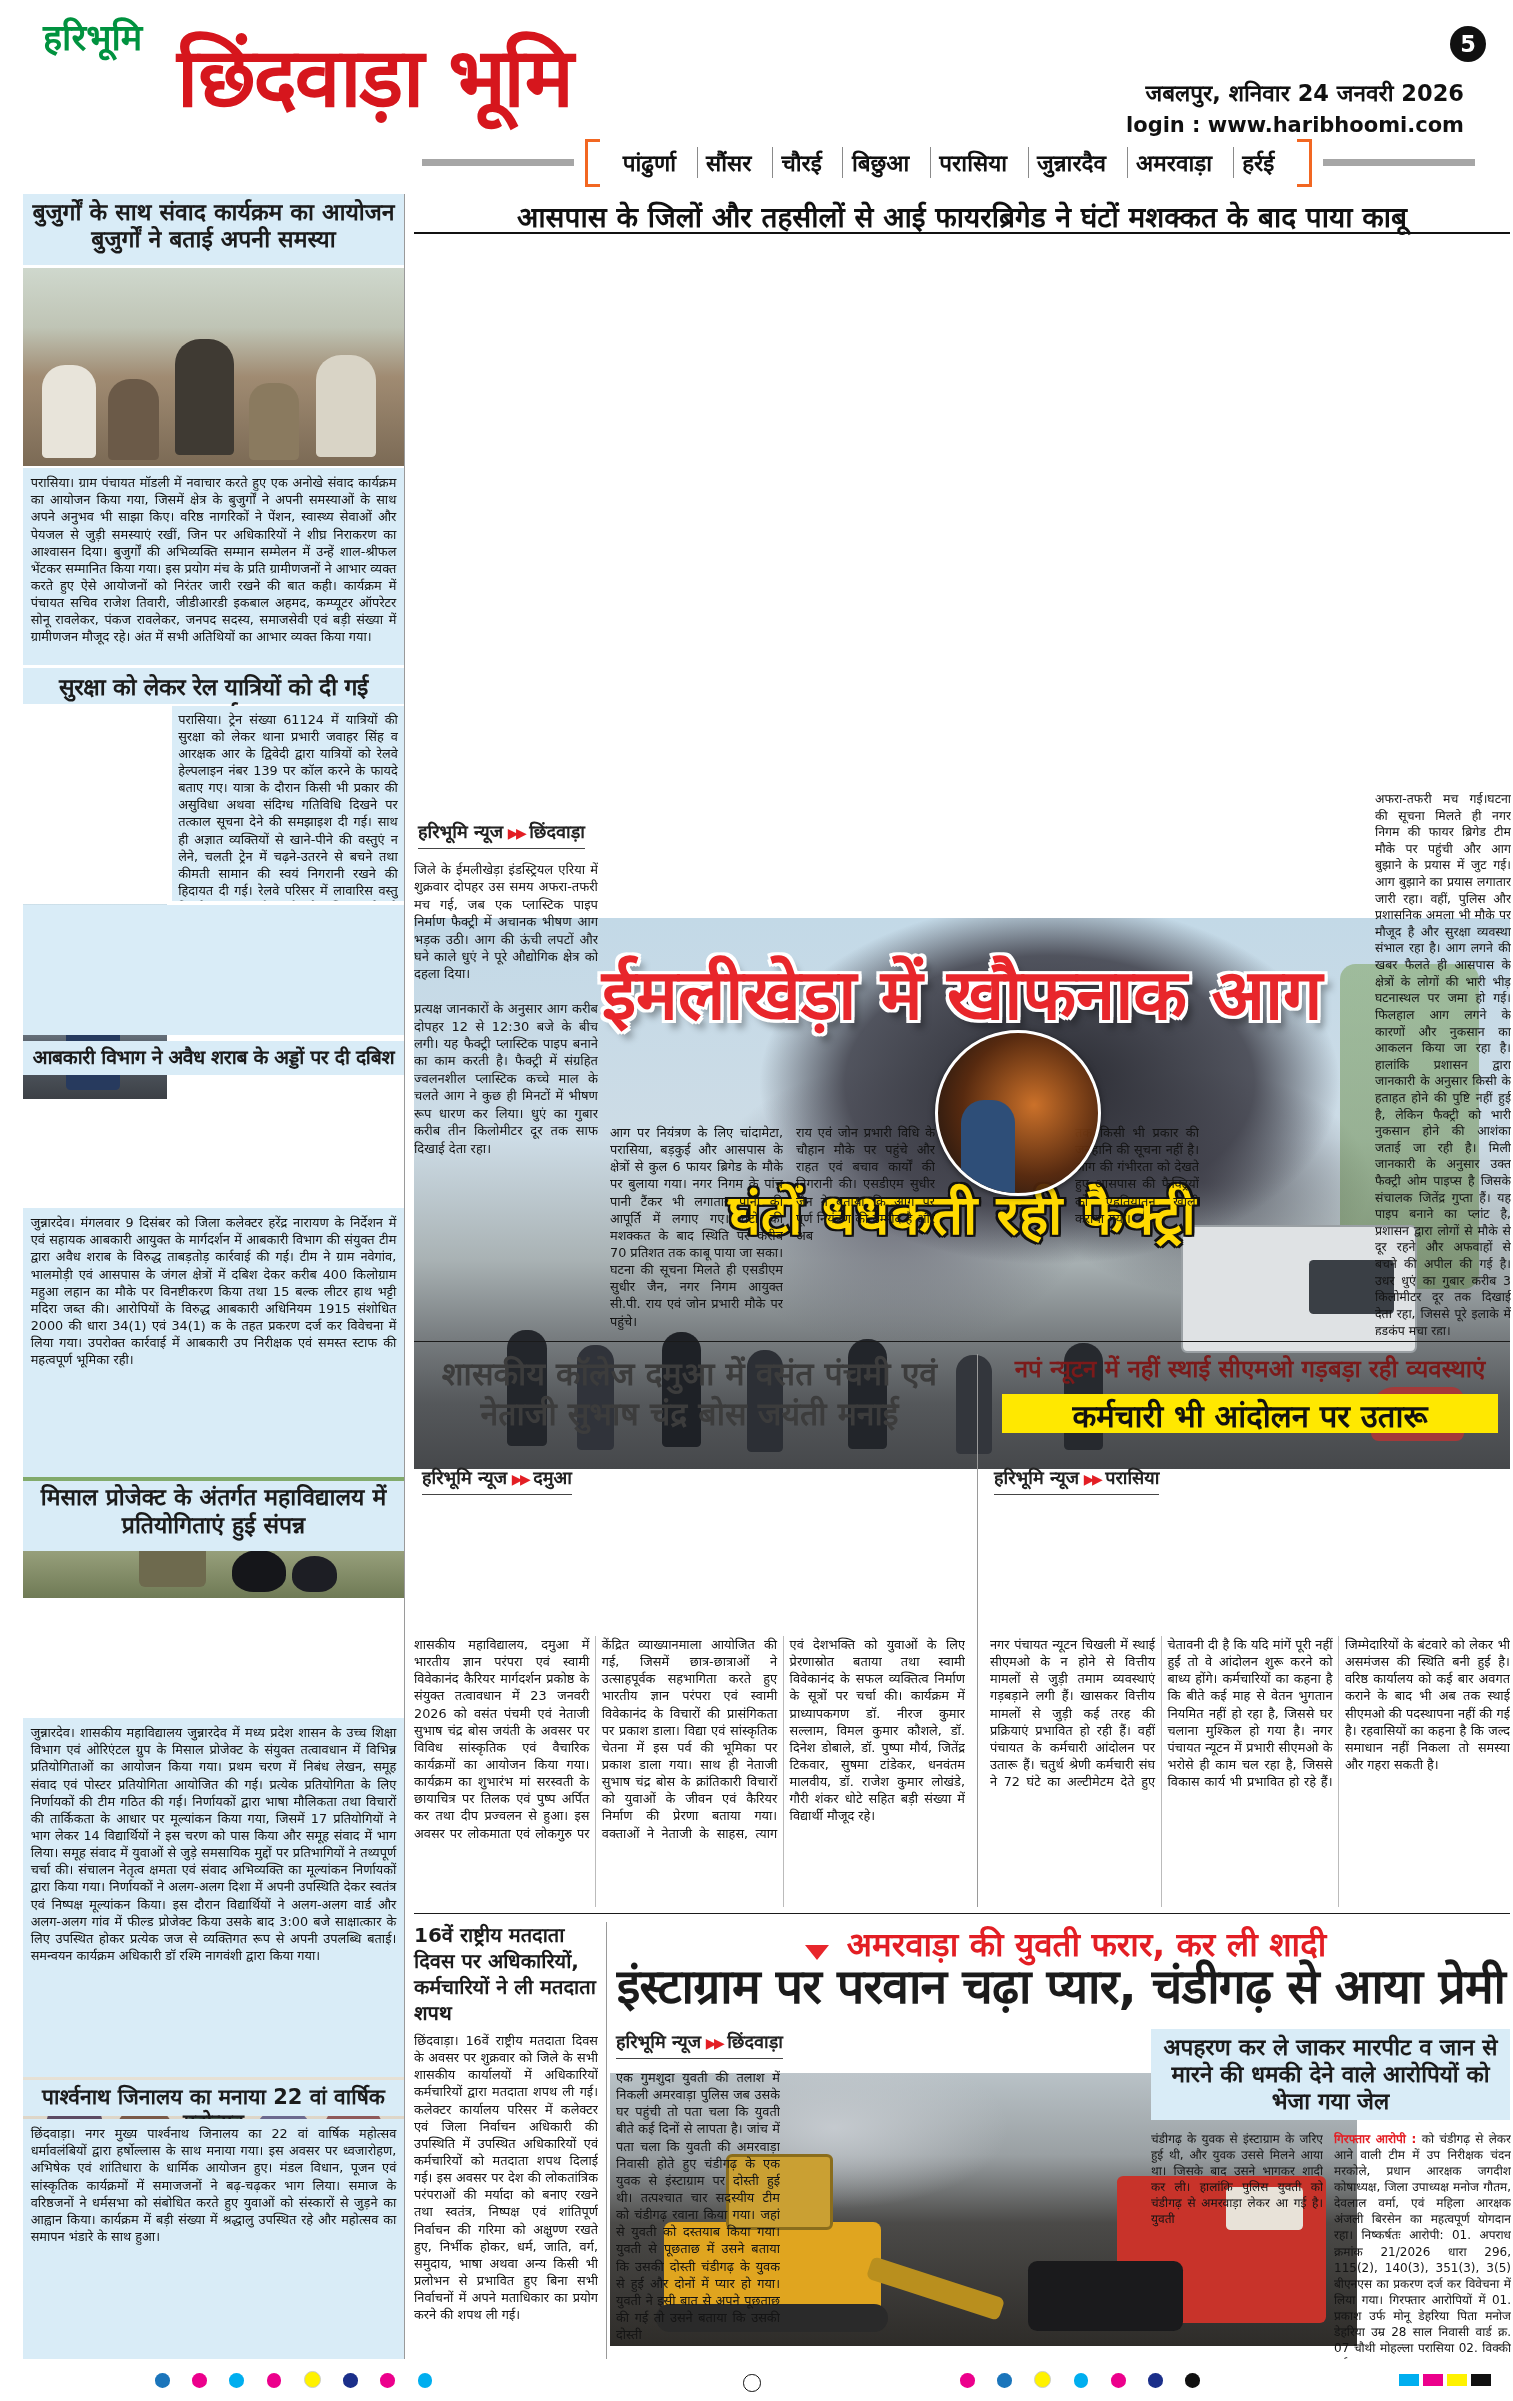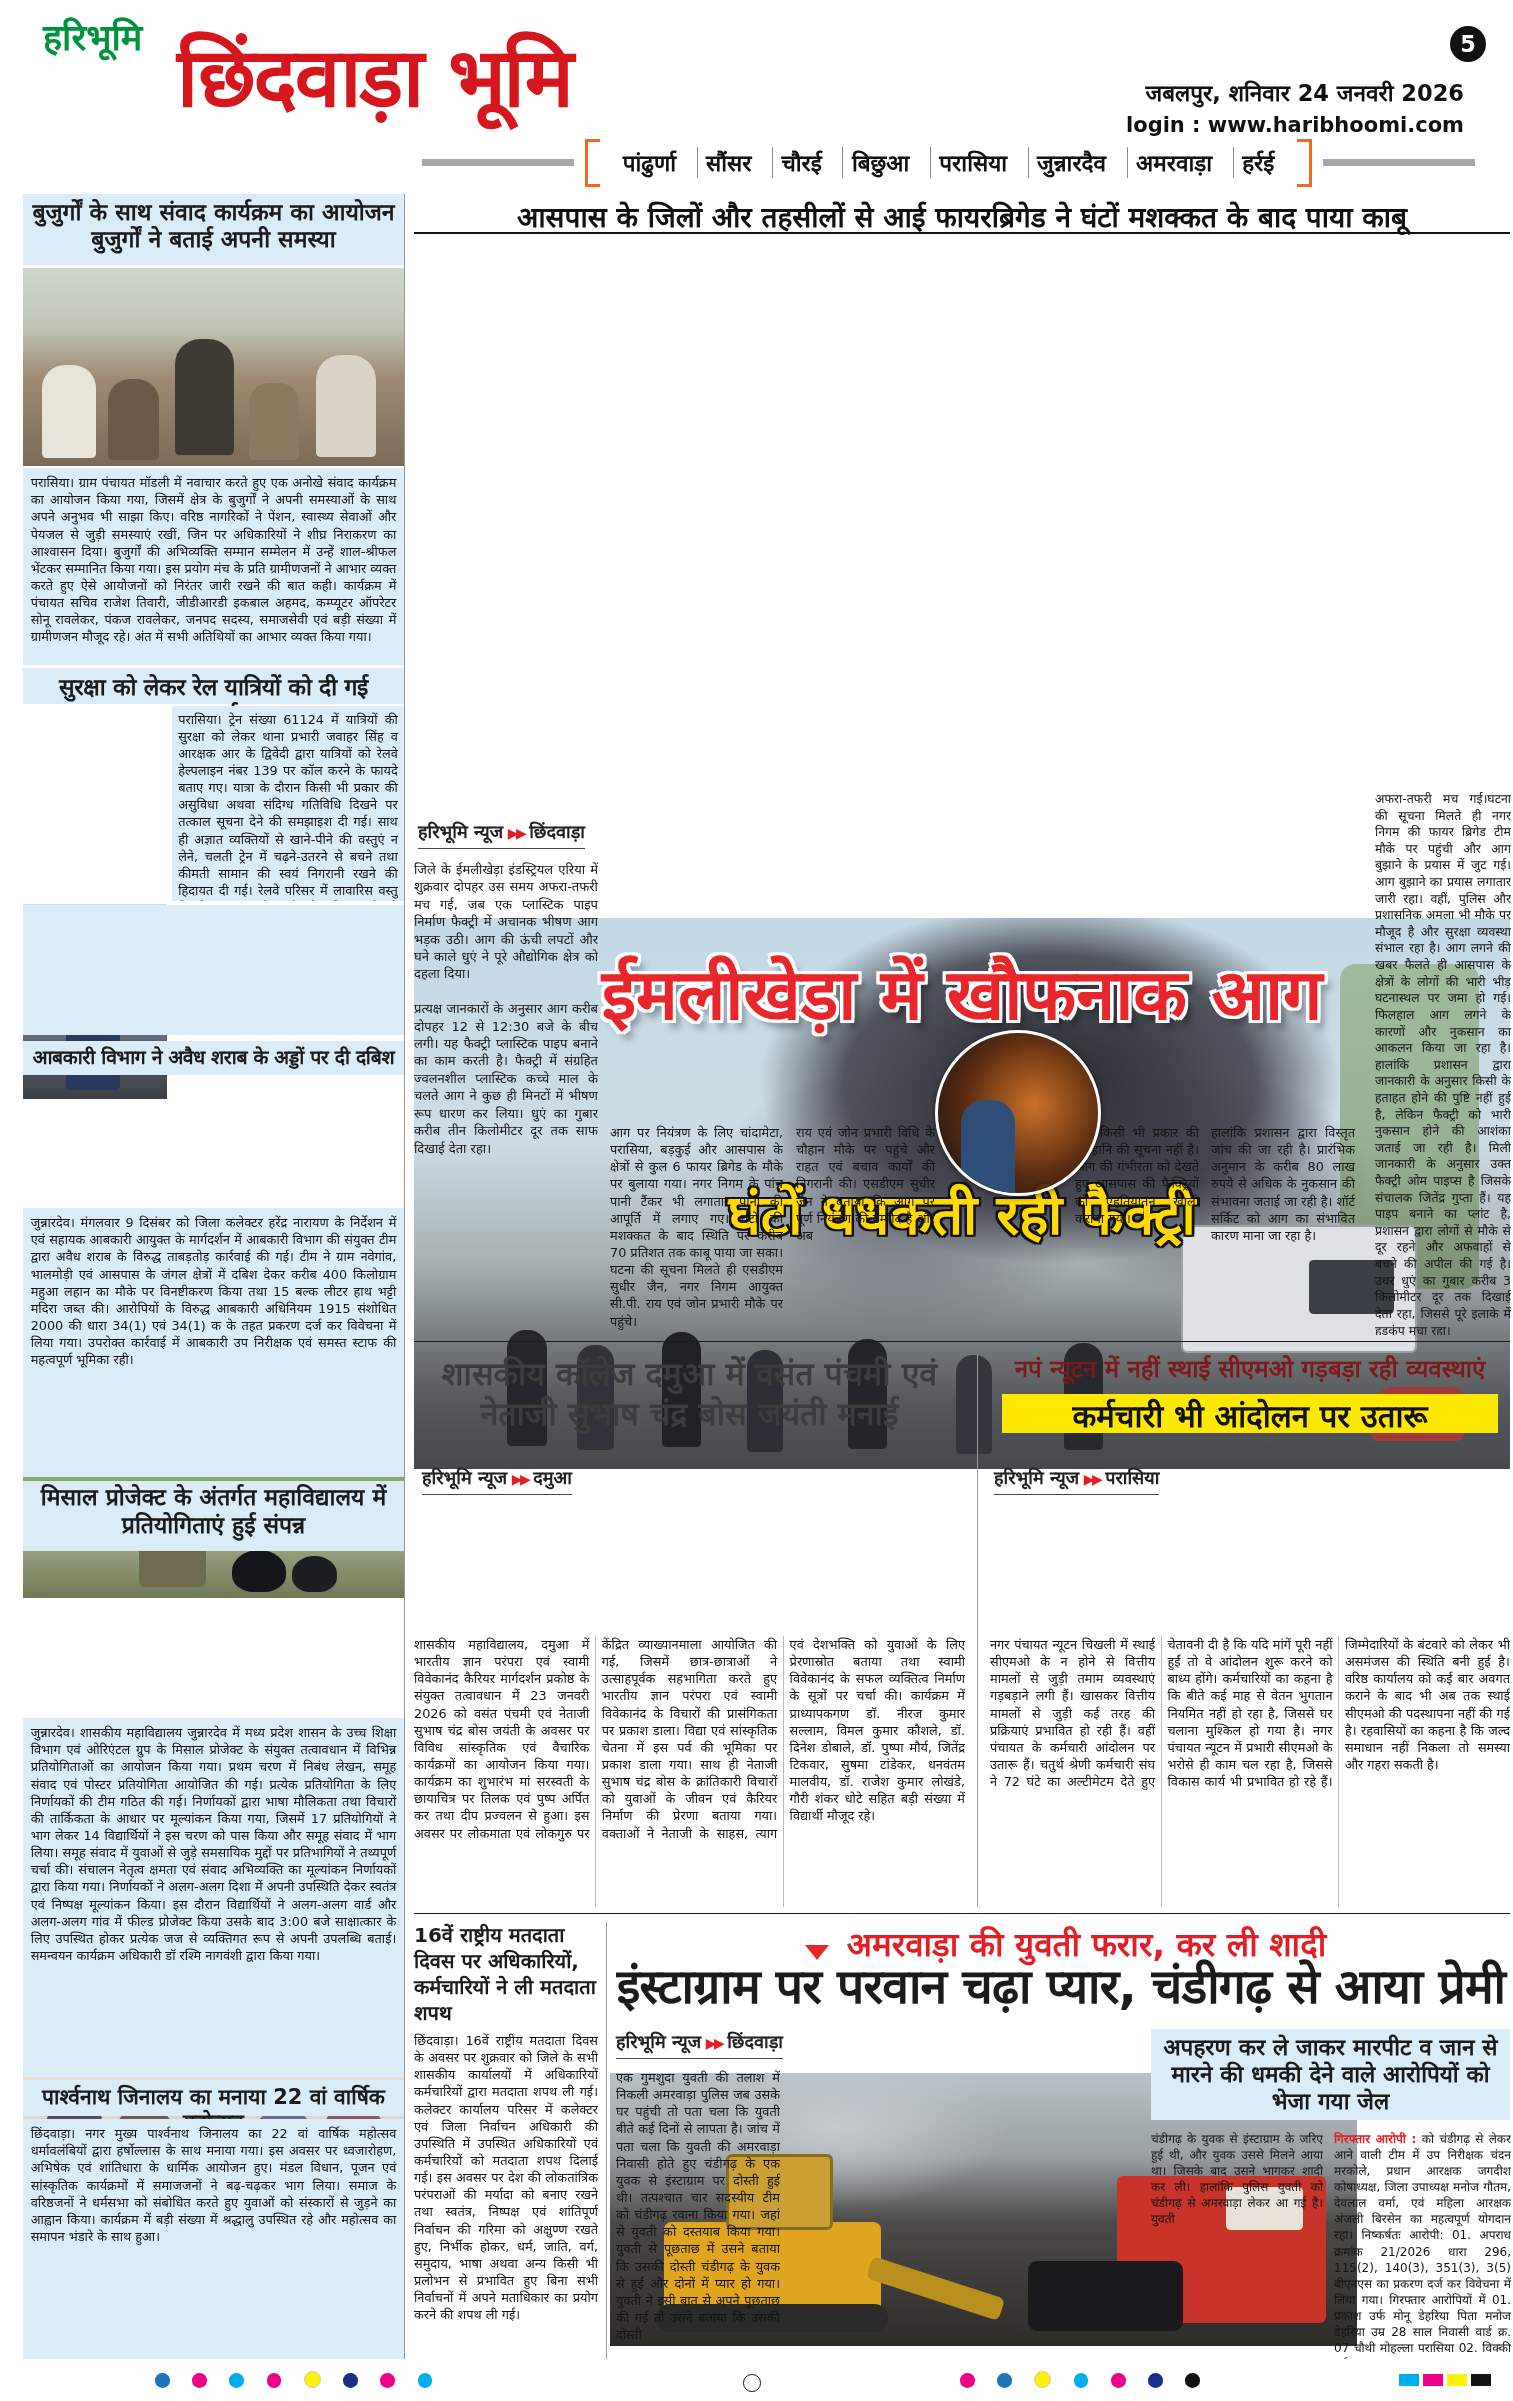--- a/index.html
+++ b/index.html
@@ -150,21 +150,20 @@
     <div class="fig" style="left:256px;bottom:46px;width:139px;height:23px;background:#b98f1e;transform:rotate(18deg);border-radius:6.2px;"></div>
     <div class="fig" style="left:46px;bottom:14px;width:232px;height:28px;background:#2a2a2a;border-radius:14px;"></div>
     <div class="fig" style="right:31px;bottom:23px;width:209px;height:147px;background:#c8332a;border-radius:6.2px;"></div>
     <div class="fig" style="right:54px;bottom:116px;width:77px;height:43px;background:#e8e2d8;border-radius:4.6px;"></div>
     <div class="fig" style="left:418px;bottom:15.5px;width:155px;height:70px;background:#1a1a1c;border-radius:9.3px;"></div>
   </div>
 
   <div class="abs body-txt" style="left:610px;top:1124px;width:173px;height:211px;">आग पर नियंत्रण के लिए चांदामेटा, परासिया, बड़कुई और आसपास के क्षेत्रों से कुल 6 फायर ब्रिगेड के मौके पर बुलाया गया। नगर निगम के पांच पानी टैंकर भी लगातार पानी की आपूर्ति में लगाए गए। घंटों की मशक्कत के बाद स्थिति पर करीब 70 प्रतिशत तक काबू पाया जा सका। घटना की सूचना मिलते ही एसडीएम सुधीर जैन, नगर निगम आयुक्त सी.पी. राय एवं जोन प्रभारी मौके पर पहुंचे।</div>
   <div class="abs body-txt" style="left:796px;top:1124px;width:139px;height:211px;">राय एवं जोन प्रभारी विधि के चौहान मौके पर पहुंचे और राहत एवं बचाव कार्यों की निगरानी की। एसडीएम सुधीर जैन ने बताया कि आग पर पूर्ण नियंत्रण की उम्मीद है और अब</div>
   <div class="abs body-txt" style="left:1075px;top:1124px;width:124px;height:211px;">तक किसी भी प्रकार की जनहानि की सूचना नहीं है। आग की गंभीरता को देखते हुए आसपास की फैक्ट्रियों को एहतियातन खाली कराया गया।</div>
-  <div class="abs body-txt" style="left:1211px;top:1124px;width:144px;height:211px;">हालांकि प्रशासन द्वारा विस्तृत जांच की जा रही है। प्रारंभिक अनुमान के करीब 80 लाख रुपये से अधिक के नुकसान की संभावना जताई जा रही है। शॉर्ट सर्किट को आग का संभावित कारण माना जा रहा है।</div>
 
   <div class="abs" style="left:935px;top:1030px;width:160px;height:160px;border-radius:50%;border:3.9px solid #fff;box-shadow:0 1.5px 6.2px rgba(0,0,0,.5);background:
       radial-gradient(circle at 60% 45%, rgba(220,120,40,.9), rgba(90,40,10,.9) 55%, #1c1410 90%);overflow:hidden;">
     <div class="fig" style="left:23px;bottom:0;width:54px;height:93px;background:#2e4e78;border-radius:23px 23px 0 0;"></div>
   </div>
 
   <div class="abs body-txt" style="left:1375px;top:791px;width:136px;height:544px;font-size:12.4px;">अफरा-तफरी मच गई।घटना की सूचना मिलते ही नगर निगम की फायर ब्रिगेड टीम मौके पर पहुंची और आग बुझाने के प्रयास में जुट गई। आग बुझाने का प्रयास लगातार जारी रहा। वहीं, पुलिस और प्रशासनिक अमला भी मौके पर मौजूद है और सुरक्षा व्यवस्था संभाल रहा है। आग लगने की खबर फैलते ही आसपास के क्षेत्रों के लोगों की भारी भीड़ घटनास्थल पर जमा हो गई। फिलहाल आग लगने के कारणों और नुकसान का आकलन किया जा रहा है। हालांकि प्रशासन द्वारा जानकारी के अनुसार किसी के हताहत होने की पुष्टि नहीं हुई है, लेकिन फैक्ट्री को भारी नुकसान होने की आशंका जताई जा रही है। मिली जानकारी के अनुसार उक्त फैक्ट्री ओम पाइप्स है जिसके संचालक जितेंद्र गुप्ता हैं। यह पाइप बनाने का प्लांट है, प्रशासन द्वारा लोगों से मौके से दूर रहने और अफवाहों से बचने की अपील की गई है। उधर धुएं का गुबार करीब 3 किलोमीटर दूर तक दिखाई देता रहा, जिससे पूरे इलाके में हड़कंप मचा रहा।</div>
 
   <div class="abs hrule" style="left:414px;top:1341px;width:1096px;"></div>
 

